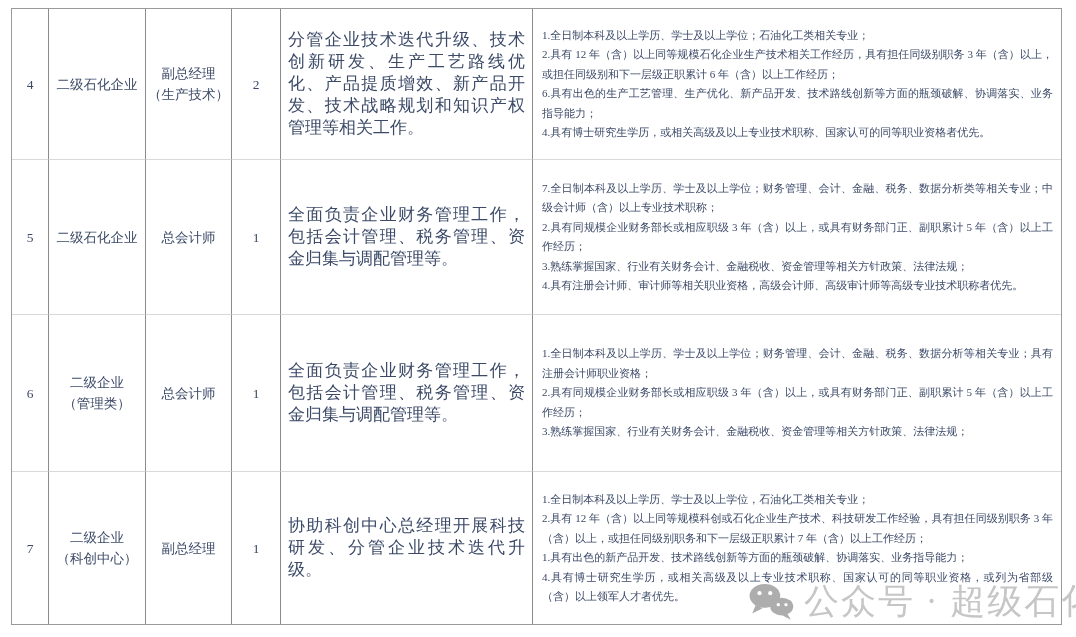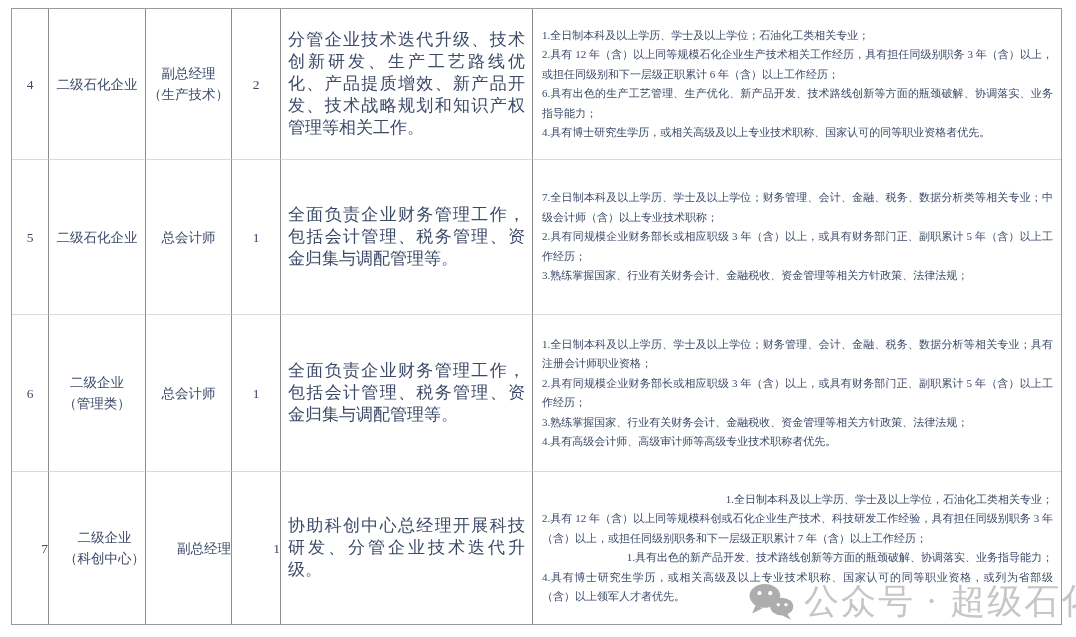--- a/index.html
+++ b/index.html
@@ -31,21 +31,21 @@
   .td {
     border-right: 1px solid #8c8c8c;
     border-bottom: 1px solid #d9d9d9;
     box-sizing: border-box;
     display: flex;
     flex-direction: column;
     justify-content: center;
     overflow: hidden;
   }
   .tr > .td:last-child { border-right: none; }
-  .tr:last-child > .td { border-bottom: none; align-items: flex-end; }
+  .tr:last-child > .td { border-bottom: none; }
   .c-num, .c-company, .c-position, .c-count {
     align-items: center;
     text-align: center;
     font-size: 13.5px;
     line-height: 21px;
     white-space: pre-line;
   }
   .c-duties {
     padding: 0 7px;
     font-size: 17px;
@@ -103,35 +103,35 @@
     <div class="tr tr-1">
       <div class="td c-num">5</div>
       <div class="td c-company">二级石化企业</div>
       <div class="td c-position">总会计师</div>
       <div class="td c-count">1</div>
       <div class="td c-duties">全面负责企业财务管理工作，包括会计管理、税务管理、资金归集与调配管理等。</div>
       <div class="td c-req">
         <div class="req-item">7.全日制本科及以上学历、学士及以上学位；财务管理、会计、金融、税务、数据分析类等相关专业；中级会计师（含）以上专业技术职称；</div>
         <div class="req-item">2.具有同规模企业财务部长或相应职级 3 年（含）以上，或具有财务部门正、副职累计 5 年（含）以上工作经历；</div>
         <div class="req-item">3.熟练掌握国家、行业有关财务会计、金融税收、资金管理等相关方针政策、法律法规；</div>
+        <div class="req-item">4.具有注册会计师、审计师等相关职业资格，高级会计师、高级审计师等高级专业技术职称者优先。</div>
       </div>
     </div>
 
     <div class="tr tr-2">
       <div class="td c-num">6</div>
       <div class="td c-company">二级企业
 （管理类）</div>
       <div class="td c-position">总会计师</div>
       <div class="td c-count">1</div>
       <div class="td c-duties">全面负责企业财务管理工作，包括会计管理、税务管理、资金归集与调配管理等。</div>
       <div class="td c-req">
         <div class="req-item">1.全日制本科及以上学历、学士及以上学位；财务管理、会计、金融、税务、数据分析等相关专业；具有注册会计师职业资格；</div>
         <div class="req-item">2.具有同规模企业财务部长或相应职级 3 年（含）以上，或具有财务部门正、副职累计 5 年（含）以上工作经历；</div>
         <div class="req-item">3.熟练掌握国家、行业有关财务会计、金融税收、资金管理等相关方针政策、法律法规；</div>
-        <div class="req-item">4.具有高级会计师、高级审计师等高级专业技术职称者优先。</div>
       </div>
     </div>
 
     <div class="tr tr-3">
       <div class="td c-num">7</div>
       <div class="td c-company">二级企业
 （科创中心）</div>
       <div class="td c-position">副总经理</div>
       <div class="td c-count">1</div>
       <div class="td c-duties">协助科创中心总经理开展科技研发、分管企业技术迭代升级。</div>

